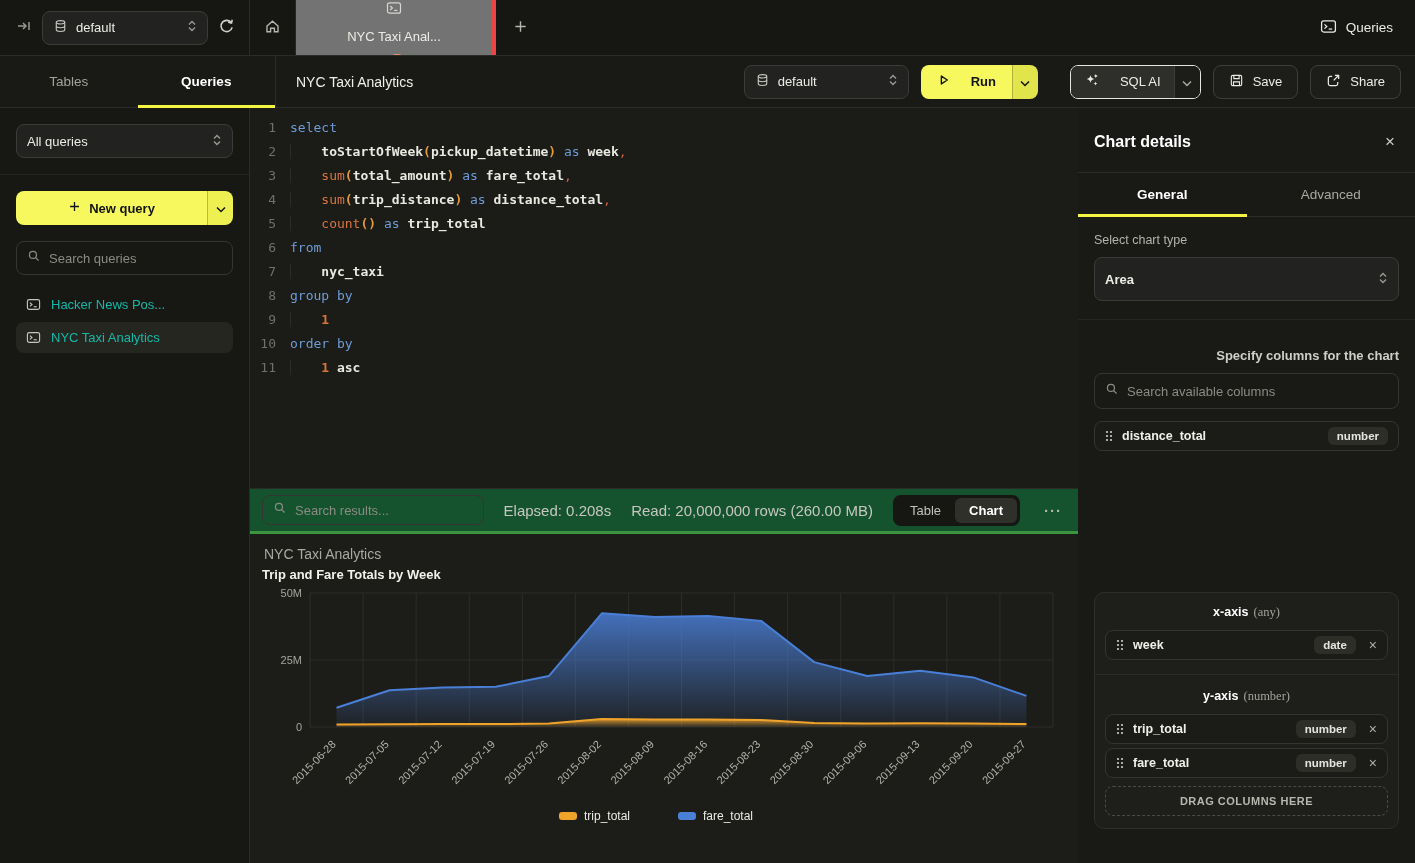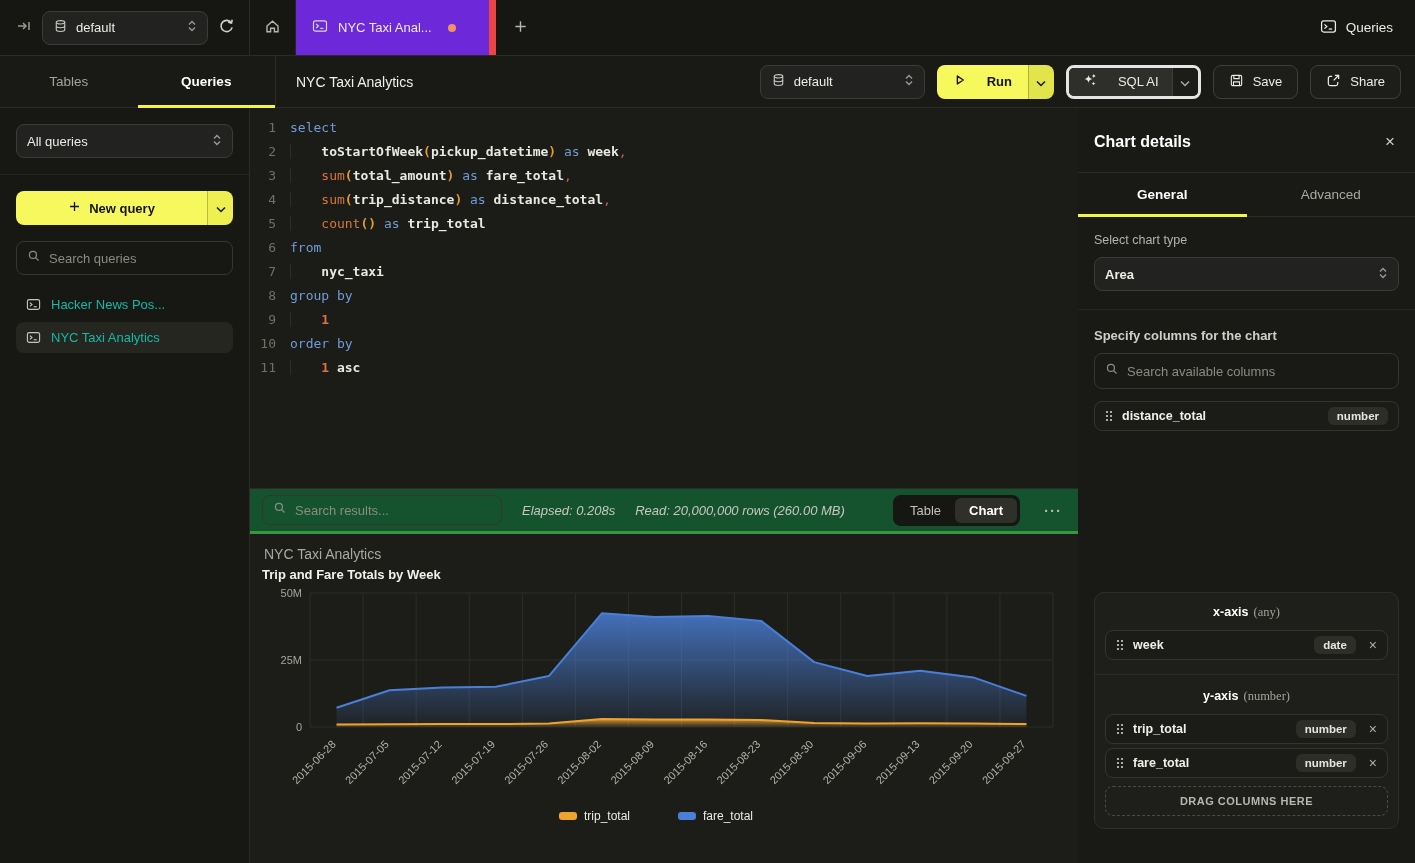--- a/index.html
+++ b/index.html
@@ -9,42 +9,42 @@
 
   
   .topbar { height:56px; background:#161613; border-bottom:1px solid #2b2b27; display:flex; align-items:stretch; }
   .topbar-left { width:250px; display:flex; align-items:center; gap:10px; padding:0 14px 0 16px; border-right:1px solid #2b2b27; }
   .icon-btn { background:none; border:none; color:#a9a9a2; display:flex; align-items:center; justify-content:center; cursor:pointer; }
   .select { height:34px; display:flex; align-items:center; gap:8px; background:#222220; border:1px solid #3b3b37; border-radius:8px; padding:0 10px; color:#ecece6; font-size:13px; }
   .db-select { flex:1; }
   .select .grow { flex:1; }
   .tabstrip { flex:1; display:flex; align-items:stretch; }
   .home-btn { width:46px; display:flex; align-items:center; justify-content:center; background:none; border:none; border-right:1px solid #26262二; border-right:1px solid #262622; color:#b6b6af; cursor:pointer; }
-  .tab { display:flex; align-items:center; gap:10px; padding:0 16px; background:#6d28d9; border-right:7px solid #ef4444; color:#ecece6; font-size:13px; cursor:pointer; min-width:200px; }
+  .tab { display:flex; align-items:center; gap:10px; padding:0 16px; background:#737373; border-right:4px solid #ef4444; color:#ecece6; font-size:13px; cursor:pointer; min-width:200px;flex-direction:column; }
   .tab .dot { width:8px; height:8px; border-radius:50%; background:#ef9266; margin-left:6px; }
   .plus-btn { width:48px; font-size:19px; color:#b6b6af; }
   .topbar-right { display:flex; align-items:center; padding-right:22px; }
   .queries-btn { background:none; border:none; color:#ecece6; font-size:13.5px; display:flex; align-items:center; gap:9px; cursor:pointer; }
 
   
   .row2 { height:52px; display:flex; border-bottom:1px solid #2b2b27; background:#191916; }
   .sidebar-tabs { width:276px; display:flex; border-right:1px solid #2b2b27; }
   .s-tab { flex:1; display:flex; align-items:center; justify-content:center; font-size:13.5px; color:#a3a39c; position:relative; cursor:pointer; }
   .s-tab.active { color:#ffffff; font-weight:bold; }
   .s-tab.active::after { content:""; position:absolute; left:0; right:0; bottom:-1px; height:3px; background:#f3f542; }
   .main-header { flex:1; display:flex; align-items:center; padding:0 14px 0 20px; }
   .main-title { font-size:14px; color:#f0f0ea; }
   .header-controls { margin-left:auto; display:flex; align-items:center; gap:12px; }
   .hdr-select { width:165px; }
   .split { display:flex; height:34px; border-radius:8px; overflow:hidden; cursor:pointer; }
   .split .main { display:flex; align-items:center; gap:20px; padding:0 16px; font-size:13px; }
   .split .chev { width:26px; display:flex; align-items:center; justify-content:center; }
   .run-split .main { background:#f6f85e; color:#141411; font-weight:bold; }
   .run-split .chev { background:#e2e44c; border-left:1px solid rgba(20,20,10,.25); color:#141411; }
-  .ai-split { border:3px solid #e5e5e5; }
+  .ai-split { border:1px solid #e5e5e5;margin-left:20px; }
   .ai-split .main { background:#2e2e2a; color:#ecece6; padding:0 13px; }
   .ai-split .chev { background:#1c1c19; border-left:1px solid #3e3e39; color:#a9a9a2; }
   .ghost-btn { height:34px; display:flex; align-items:center; gap:9px; padding:0 15px; background:#1d1d1a; border:1px solid #3e3e39; border-radius:8px; color:#ecece6; font-size:13px; cursor:pointer; }
 
   
   .content { display:flex; height:755px; }
 
   
   .sidebar { width:250px; background:#171714; border-right:1px solid #2b2b27; display:flex; flex-direction:column; padding:16px; }
   .sidebar hr { border:none; border-top:1px solid #26262一; border-top:1px solid #262621; margin:16px -16px; }
@@ -70,21 +70,21 @@
   .tok-id { color:#e9e9e2; font-weight:bold; }
   .tok-pr { color:#e39b38; font-weight:bold; }
   .tok-cm { color:#cf5f45; }
   .tok-nm { color:#d9763d; font-weight:bold; }
   .tok-pl { color:#e9e9e2; }
   .tok-ws.guide { box-shadow:inset 1px 0 0 #2c2c28; }
 
   
   .results-bar { height:43px; border-top:1px solid #2b2b27; display:flex; align-items:center; padding:0 12px; gap:20px; background:#14532d; }
   .results-search { width:240px; height:30px; }
-  .meta-text { font-size:13px; color:#c7c7c0; white-space:nowrap;font-style:italic; }
+  .meta-text { font-size:15px; color:#c7c7c0; white-space:nowrap; }
   .view-toggle { margin-left:auto; display:flex; background:#161613; border-radius:8px; padding:3px; }
   .view-toggle .vt { padding:5px 14px; font-size:13px; color:#c2c2bb; border-radius:6px; cursor:pointer; }
   .view-toggle .vt.active { background:#30302b; color:#ffffff; font-weight:bold; }
   .more-btn { color:#b5b5ae; font-size:15px; font-weight:bold; letter-spacing:1px; padding:0 4px; }
   .progress-line { height:3px; background:#3a9440; }
 
   
   .chart-panel { flex:1; position:relative; background:#1c1c18; }
   .chart-title { position:absolute; left:14px; top:12px; font-size:14px; color:#a9a9a2; }
   .chart-subtitle { position:absolute; left:12px; top:33px; font-size:13px; font-weight:bold; color:#f2f2ec; }
@@ -97,23 +97,23 @@
   .rightpanel { width:337px; background:#191916; display:flex; flex-direction:column; }
   .rp-header { position:relative; padding:25px 16px 21px; border-bottom:1px solid #2b2b27; }
   .rp-title { font-size:16px; font-weight:bold; color:#ffffff; }
   .rp-close { position:absolute; right:20px; top:25px; color:#cfcfc9; font-size:17px; line-height:1; cursor:pointer; }
   .rp-tabs { display:flex; height:44px; border-bottom:1px solid #2b2b27; }
   .rp-tab { flex:1; display:flex; align-items:center; justify-content:center; font-size:13.5px; color:#a9a9a2; position:relative; cursor:pointer; }
   .rp-tab.active { color:#ffffff; font-weight:bold; }
   .rp-tab.active::after { content:""; position:absolute; left:0; right:0; bottom:-1px; height:3px; background:#f3f542; }
   .rp-body { flex:1; display:flex; flex-direction:column; padding:0 16px; overflow:hidden; }
   .rp-label { font-size:12.5px; color:#b4b4ad; margin:16px 0 10px; }
-  .rp-select { height:34px; font-weight:bold; }
+  .rp-select { height:44px; font-weight:bold; }
   .rp-divider { border:none; border-top:1px solid #262621; margin:18px -16px 0; }
-  .rp-sublabel { font-size:13px; font-weight:bold; color:#cfcfc8; margin:18px 0 10px; }
+  .rp-sublabel { font-size:13px; font-weight:bold; color:#cfcfc8; margin:28px 0 10px;text-align:right; }
   .rp-search { height:36px; }
   .chip { height:30px; display:flex; align-items:center; gap:9px; padding:0 10px; background:#1b1b18; border:1px solid #353530; border-radius:8px; cursor:grab; }
   .chip + .chip { margin-top:4px; }
   .chip .handle { color:#cfcfc9; display:flex; }
   .chip-name { font-size:12.5px; font-weight:bold; color:#f0f0ea; flex:1; }
   .chip-badge { font-size:11.5px; font-weight:bold; color:#e5e5df; background:#2e2e29; border-radius:6px; padding:3px 9px; }
   .chip-x { color:#b0b0aa; font-size:14px; padding-left:4px; cursor:pointer; }
   .avail-list { margin-top:12px; }
   .axes-box { margin:0 0 34px; border:1px solid #2e2e2a; border-radius:10px; background:#1e1e1b; padding:12px 10px; }
   .axes-head { text-align:center; font-size:12.5px; margin-bottom:10px; }

